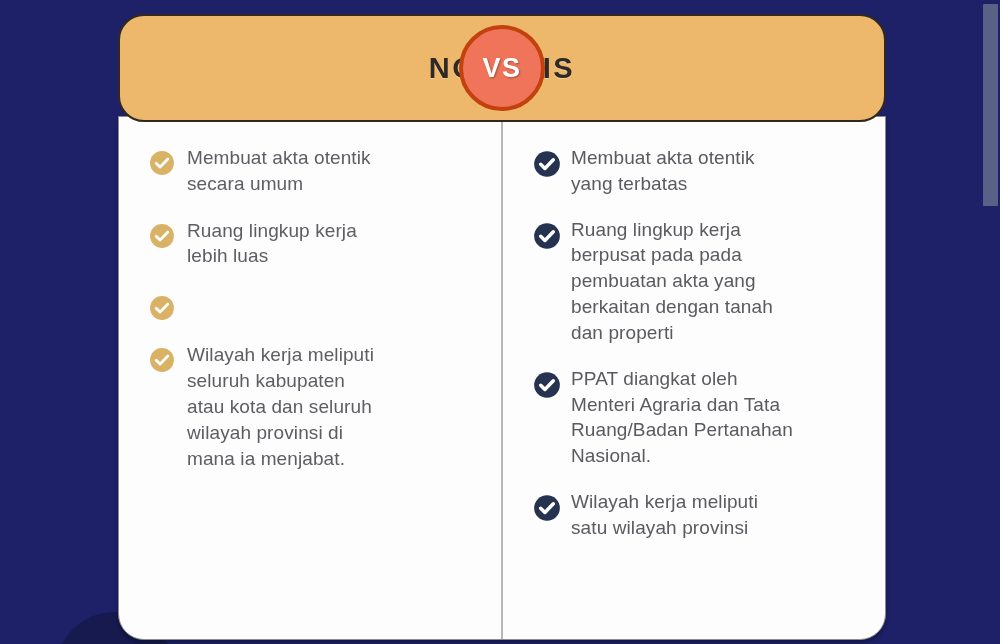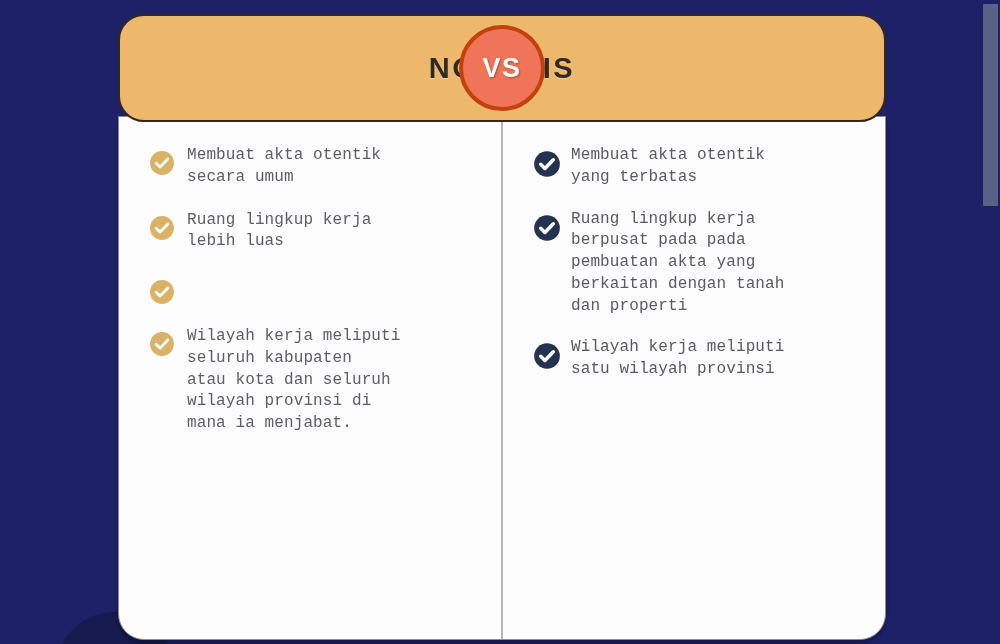--- a/index.html
+++ b/index.html
@@ -153,26 +153,25 @@
     margin-top: 5px;
   }
   .compare-column.right .check-icon {
     width: 28px;
     height: 28px;
     margin-right: 10px;
   }
   .check-icon svg { display: block; width: 100%; height: 100%; }
 
   .feature-text {
-    font-size: 16px;
+    font-size: 19px;
     line-height: 1.36;
     color: #5d5d63;
     letter-spacing: 0.1px;
     white-space: pre-line;
-    font-family: Liberation Mono, monospace;
   }
   .compare-column.right .feature-text {
     color: #5a5a60;
   }
 </style>
 </head>
 <body>
 
 <div id="backdrop"></div>
 <div id="corner-blob-bottom-left"></div>
@@ -261,19 +260,31 @@
 berkaitan dengan tanah
 dan properti</span>
       </div>
       <div class="feature-item">
         <span class="check-icon">
           <svg viewBox="0 0 24 24">
               <circle cx="12" cy="12" r="11" fill="#253350"></circle>
               <path d="M6.6 12.2 L10.2 15.8 L17.4 8.4" fill="none" stroke="#ffffff" stroke-width="3" stroke-linecap="round" stroke-linejoin="round"></path>
             </svg>
         </span>
+        <span class="feature-text">PPAT diangkat oleh
+Menteri Agraria dan Tata
+Ruang/Badan Pertanahan
+Nasional.</span>
+      </div>
+      <div class="feature-item">
+        <span class="check-icon">
+          <svg viewBox="0 0 24 24">
+              <circle cx="12" cy="12" r="11" fill="#253350"></circle>
+              <path d="M6.6 12.2 L10.2 15.8 L17.4 8.4" fill="none" stroke="#ffffff" stroke-width="3" stroke-linecap="round" stroke-linejoin="round"></path>
+            </svg>
+        </span>
         <span class="feature-text">Wilayah kerja meliputi
 satu wilayah provinsi</span>
       </div>
     </div>
 
   </div>
 </div>
 
 </body></html>

